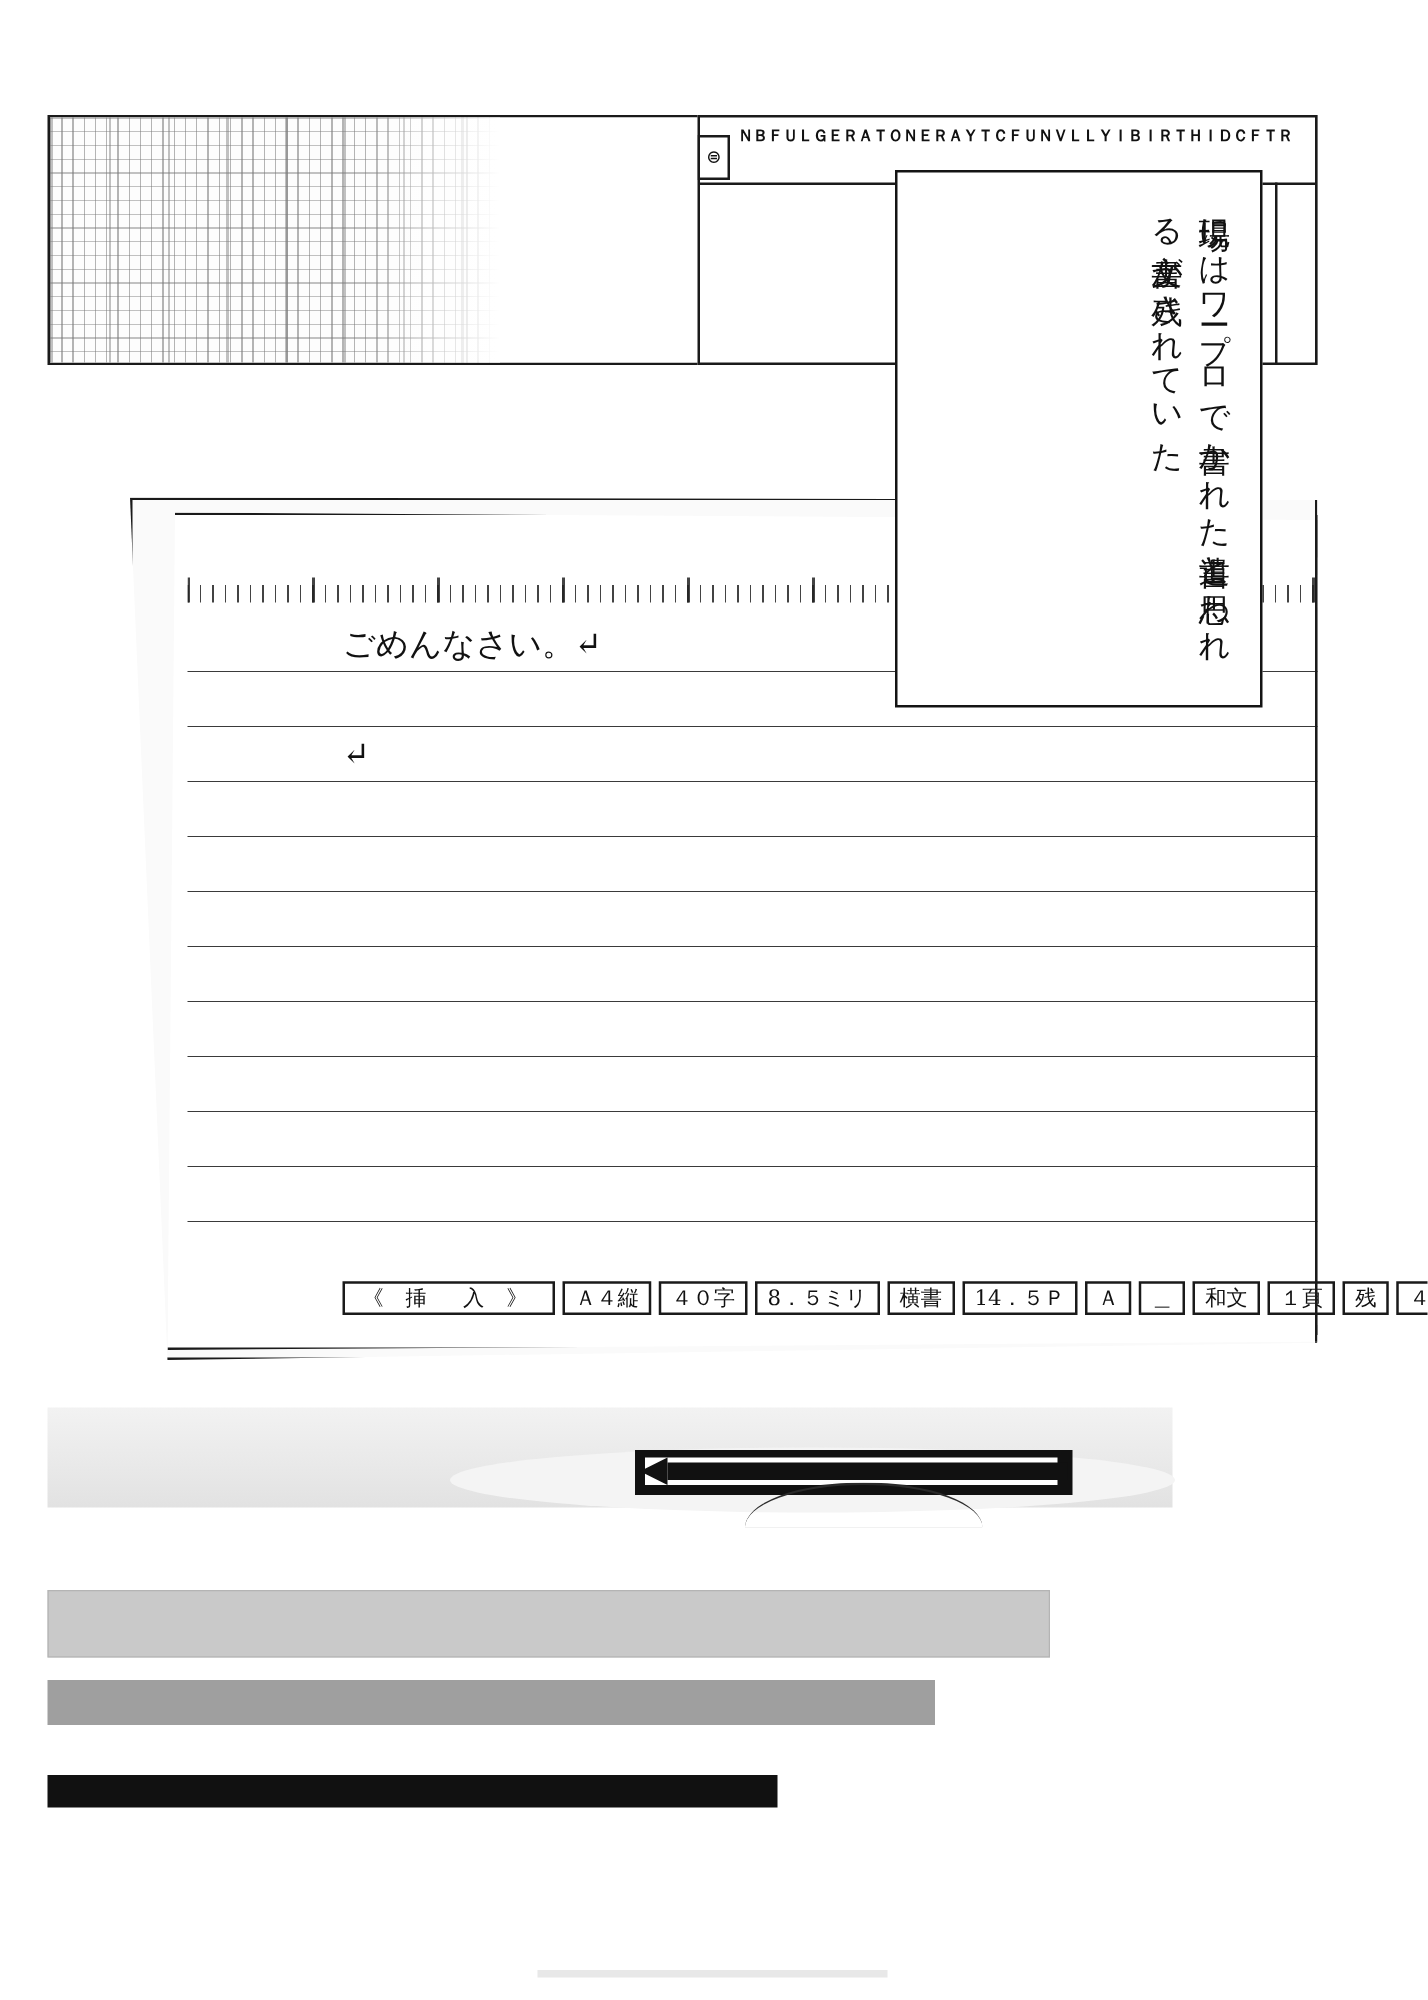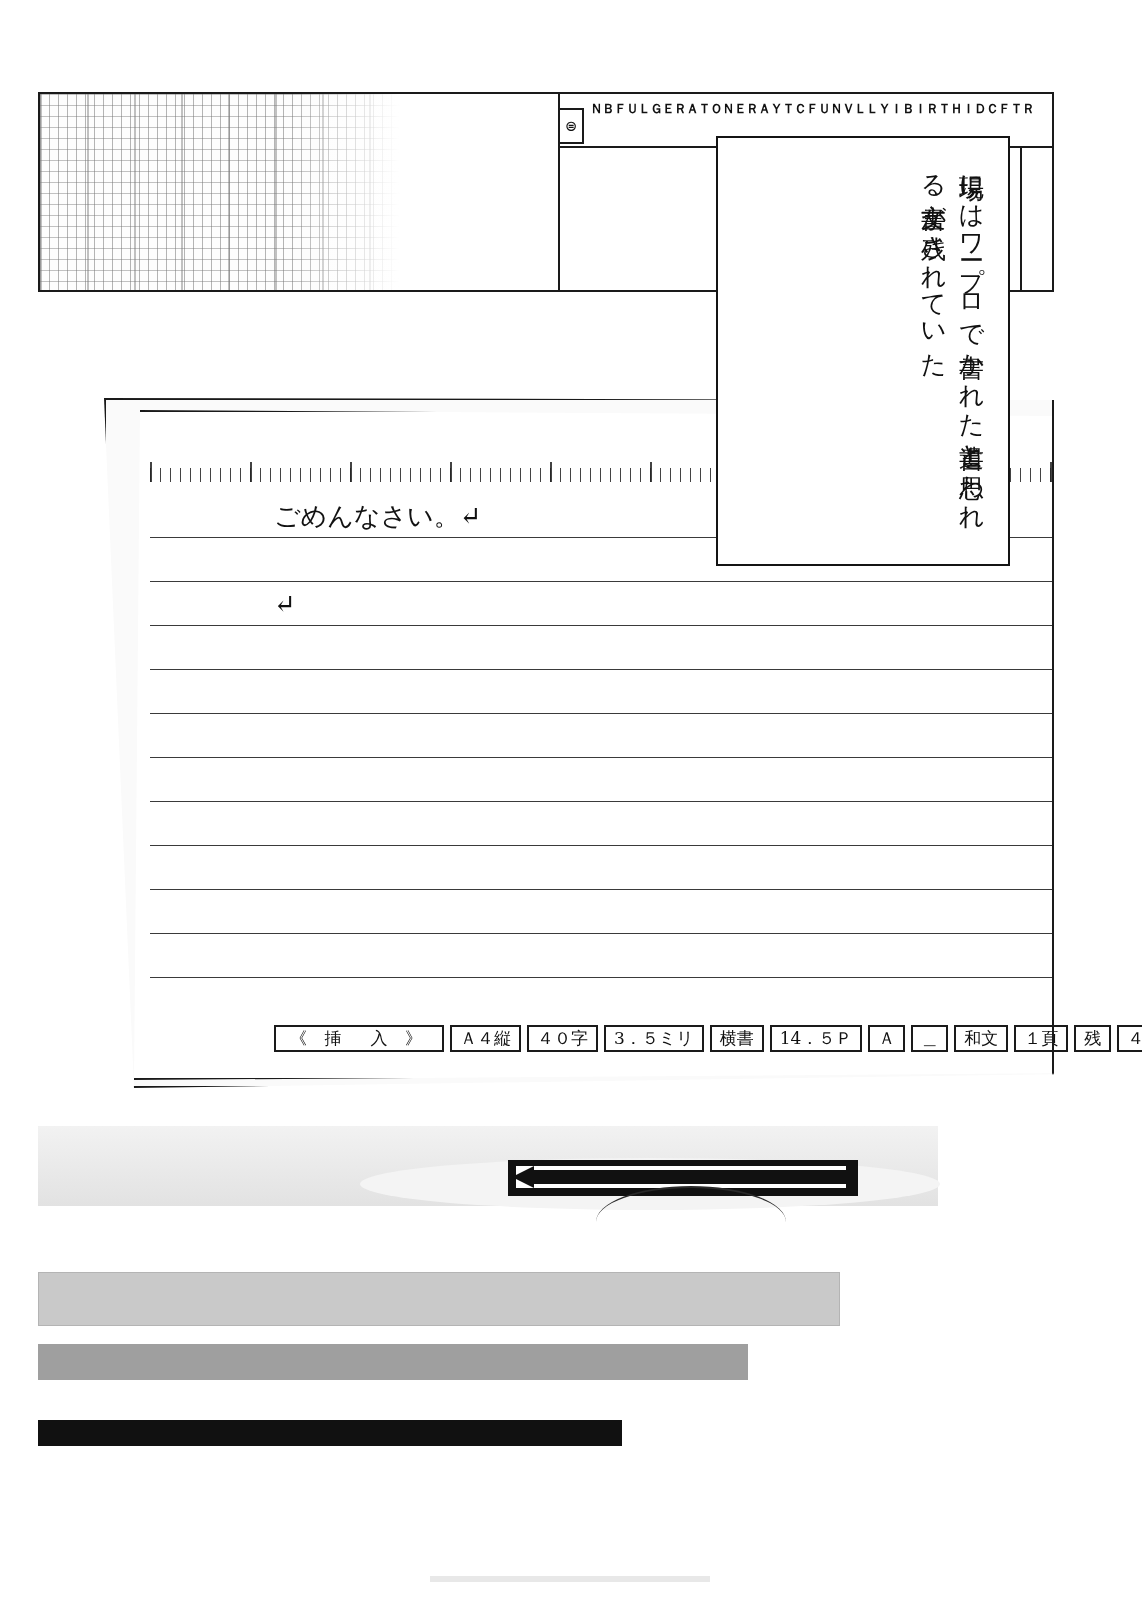--- a/index.html
+++ b/index.html
@@ -136,21 +136,21 @@
   <div class="doc-text">
     <div class="ln">ごめんなさい。↵</div>
     <div class="ln"></div>
     <div class="ln">↵</div>
   </div>
 
   <div class="statusbar">
     <div class="cell mode">《 挿　入 》</div>
     <div class="cell">Ａ４縦</div>
     <div class="cell">４０字</div>
-    <div class="cell">3．５ミリ</div>
+    <div class="cell">8．５ミリ</div>
     <div class="cell">横書</div>
     <div class="cell">14．５Ｐ</div>
     <div class="cell">Ａ</div>
     <div class="cell">＿</div>
     <div class="cell">和文</div>
     <div class="cell">１頁</div>
     <div class="cell">残</div>
     <div class="cell">４０行</div>
 
   </div>

